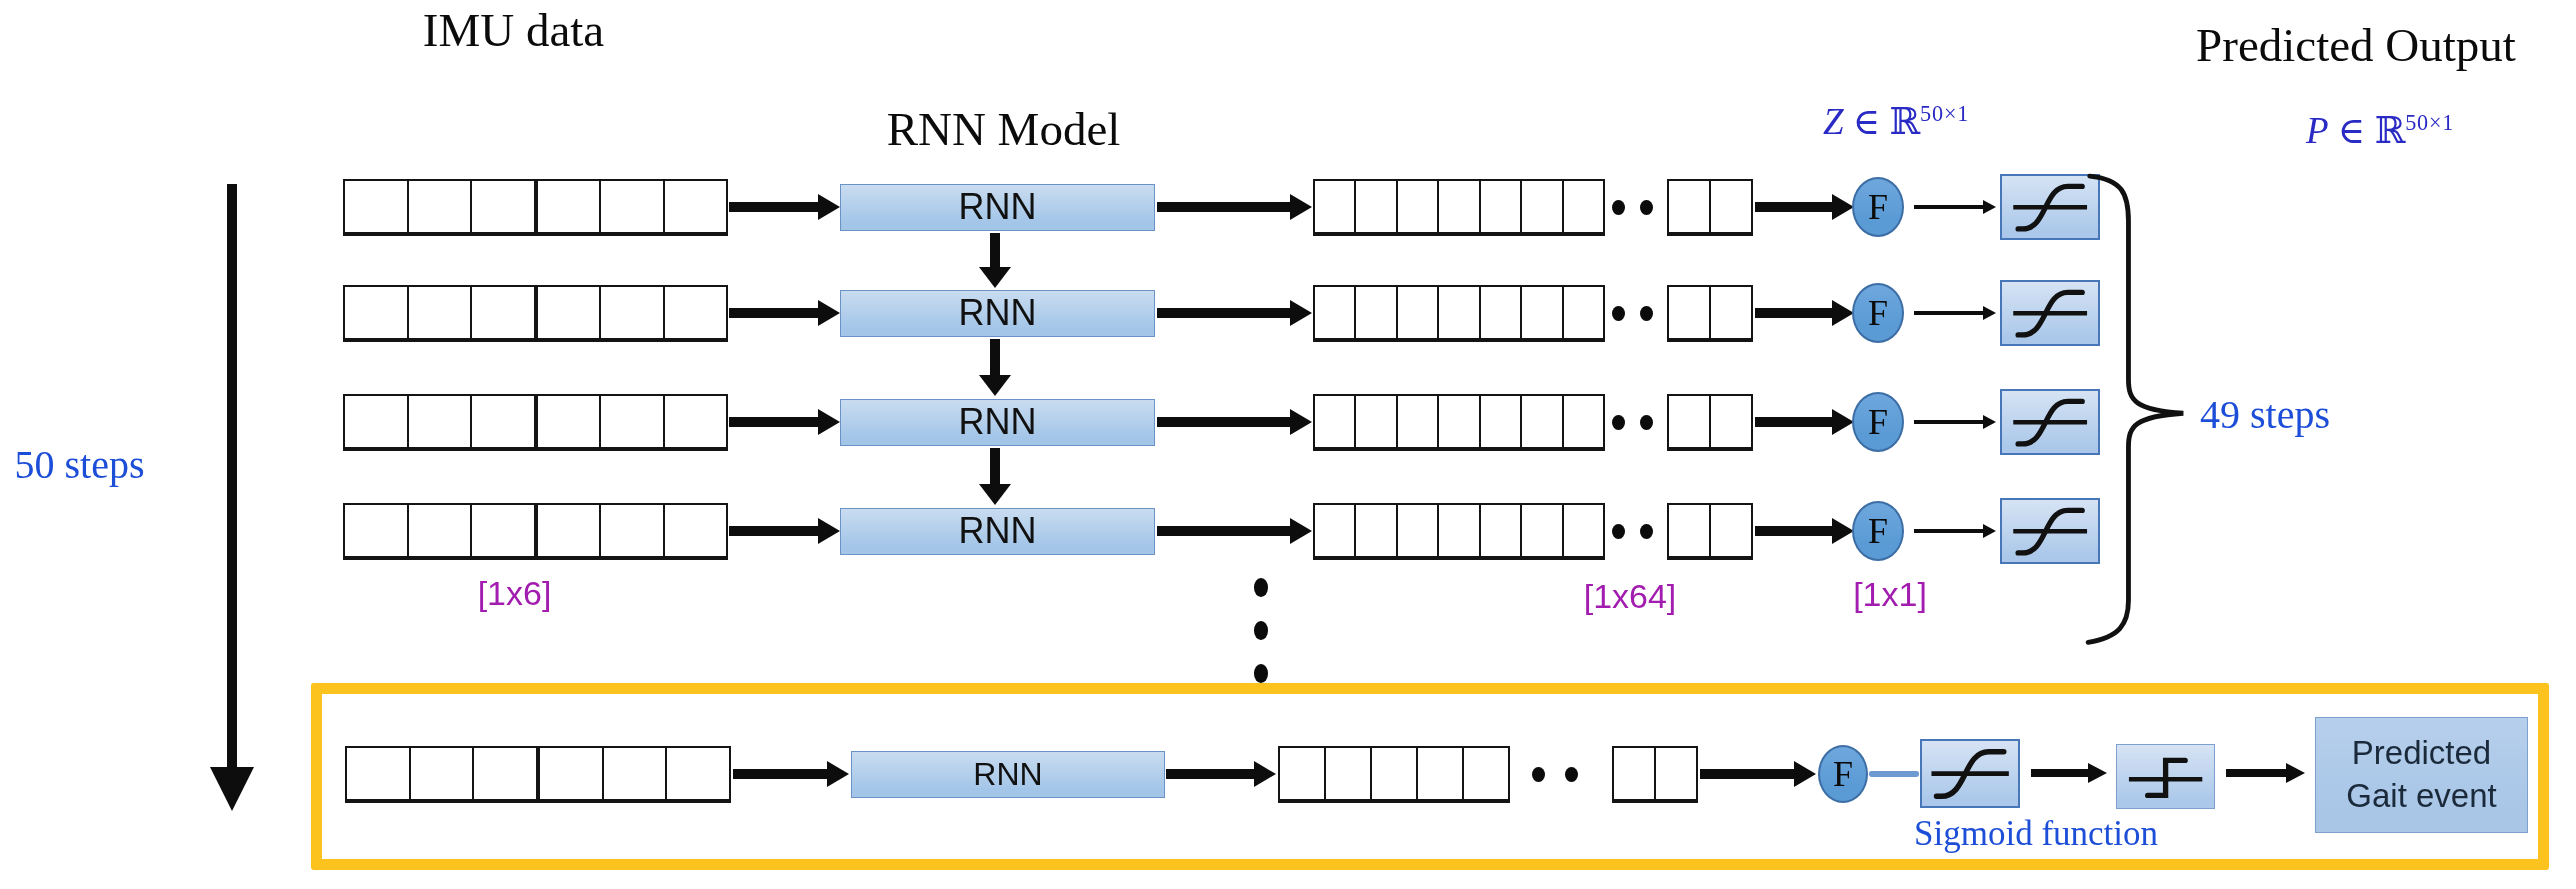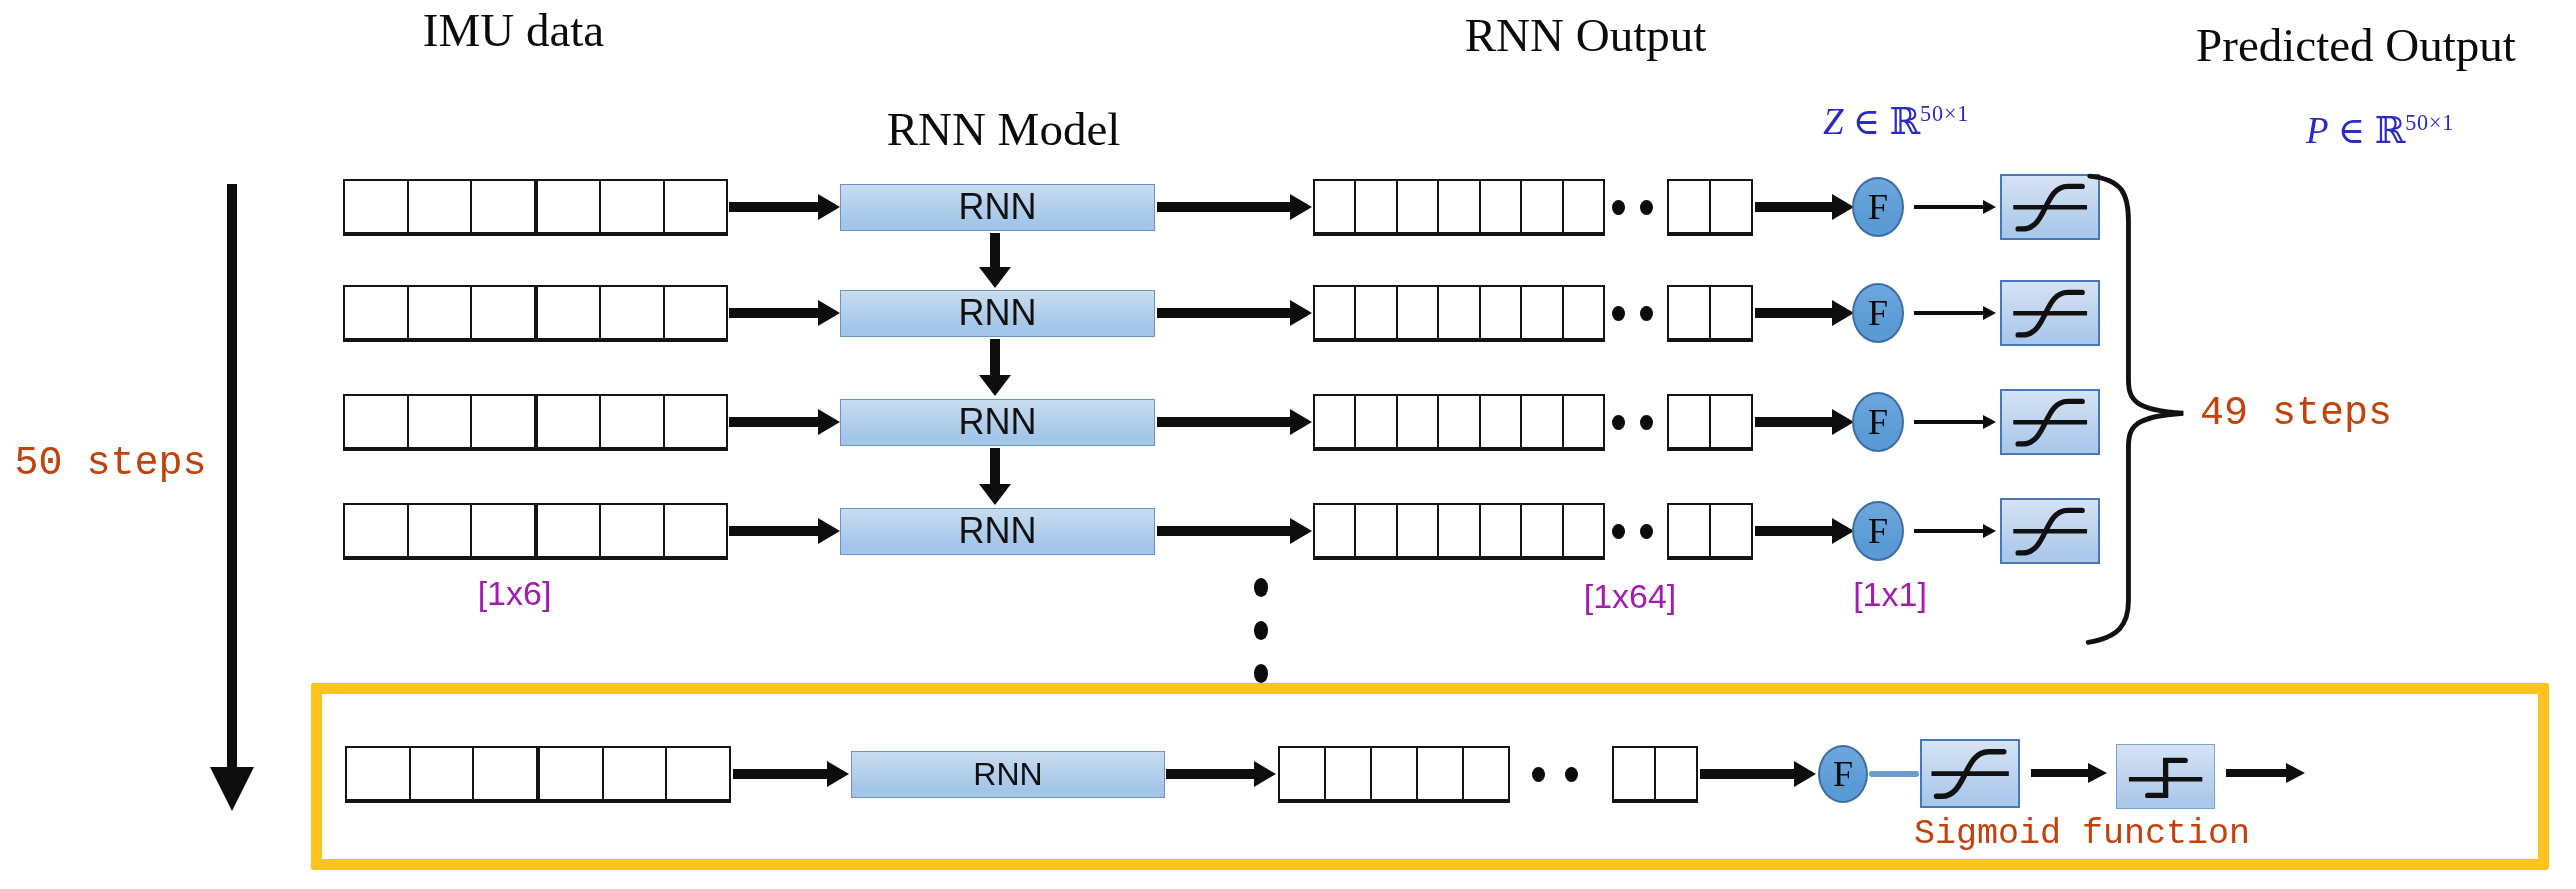--- a/index.html
+++ b/index.html
@@ -17,21 +17,21 @@
   html,body{margin:0;padding:0;background:#ffffff;}
   #stage{
     position:relative;width:2576px;height:889px;background:#ffffff;overflow:hidden;
     font-family:"Liberation Serif","DejaVu Serif",serif;color:#111;
   }
   .abs{position:absolute;}
   .title{font-size:47px;color:#0b0b0b;text-align:center;white-space:nowrap;}
   .mathlabel{font-size:37px;color:var(--math-text);text-align:center;white-space:nowrap;}
   .mathlabel i{font-style:italic;font-family:"Liberation Serif",serif;}
   .mathlabel sup{font-size:0.60em;vertical-align:super;letter-spacing:0.8px;}
-  .sidelabel{font-size:40px;color:#c2410c;white-space:nowrap;font-family:Liberation Mono, monospace;}
+  .sidelabel{font-size:40px;color:#1d4ed8;white-space:nowrap;}
   .dimlabel{font-family:"Liberation Sans","DejaVu Sans",sans-serif;font-size:34px;color:#a21caf;text-align:center;white-space:nowrap;}
 
   
   .cellbox{display:flex;box-sizing:border-box;background:#fff;border:2.4px solid #141414;border-bottom-width:4px;}
   .cellbox .cell{flex:1;background:#fff;}
   .cellbox .cell.cb{border-left:2.4px solid #141414;}
   .cellbox .cell.mid{border-left-width:4px;}
 
   
   .rnnbox{
@@ -106,21 +106,20 @@
   }
   .orangebox{box-sizing:border-box;border:11.3px solid var(--highlight-border);border-radius:2.4px;}
 </style>
 </head>
 <body>
 
 <div id="stage">
 
   <div class="abs title" style="left:352px;top:3.2px;width:323px;">IMU data</div>
   <div class="abs title" style="left:842px;top:102px;width:323px;">RNN Model</div>
-  <div class="abs title" style="left:1424px;top:8px;width:323px;">RNN Output</div>
   <div class="abs title" style="left:2134px;top:18px;width:444px;">Predicted Output</div>
 
   <div class="abs mathlabel" style="left:1775px;top:100px;width:242px;">
     <i>Z</i> <span>∈</span> <span>ℝ</span><sup>50×1</sup>
   </div>
   <div class="abs mathlabel" style="left:2259px;top:109px;width:242px;">
     <i>P</i> <span>∈</span> <span>ℝ</span><sup>50×1</sup>
   </div>
 
   <div class="abs sidelabel" style="left:14.5px;top:441px;">50 steps</div>
@@ -428,16 +427,20 @@
   <div class="stepbox abs" style="left:2116px;top:744px;width:99px;height:65px;">
     <svg viewBox="0 0 100 68">
       <line x1="5" y1="37" x2="95" y2="37" stroke="#111" stroke-width="5.5"></line>
       <path d="M 28 57 L 50 57 L 50 14 L 74 14" fill="none" stroke="#111" stroke-width="6.5" stroke-linecap="round"></path>
     </svg>
   </div>
   <div class="abs harrow med" style="left:2226px;top:763px;width:79px;">
       <div class="shaft"></div>
       <div class="head"></div>
     </div>
+  <div class="predbox abs" style="left:2315px;top:717px;width:213px;height:116px;">
+    <span>Predicted</span>
+    <span>Gait event</span>
+  </div>
   <div class="abs sidelabel" style="left:1914px;top:814px;width:355px;text-align:left;font-size:35px;">Sigmoid function</div>
 
 </div>
 
 
 </body></html>

